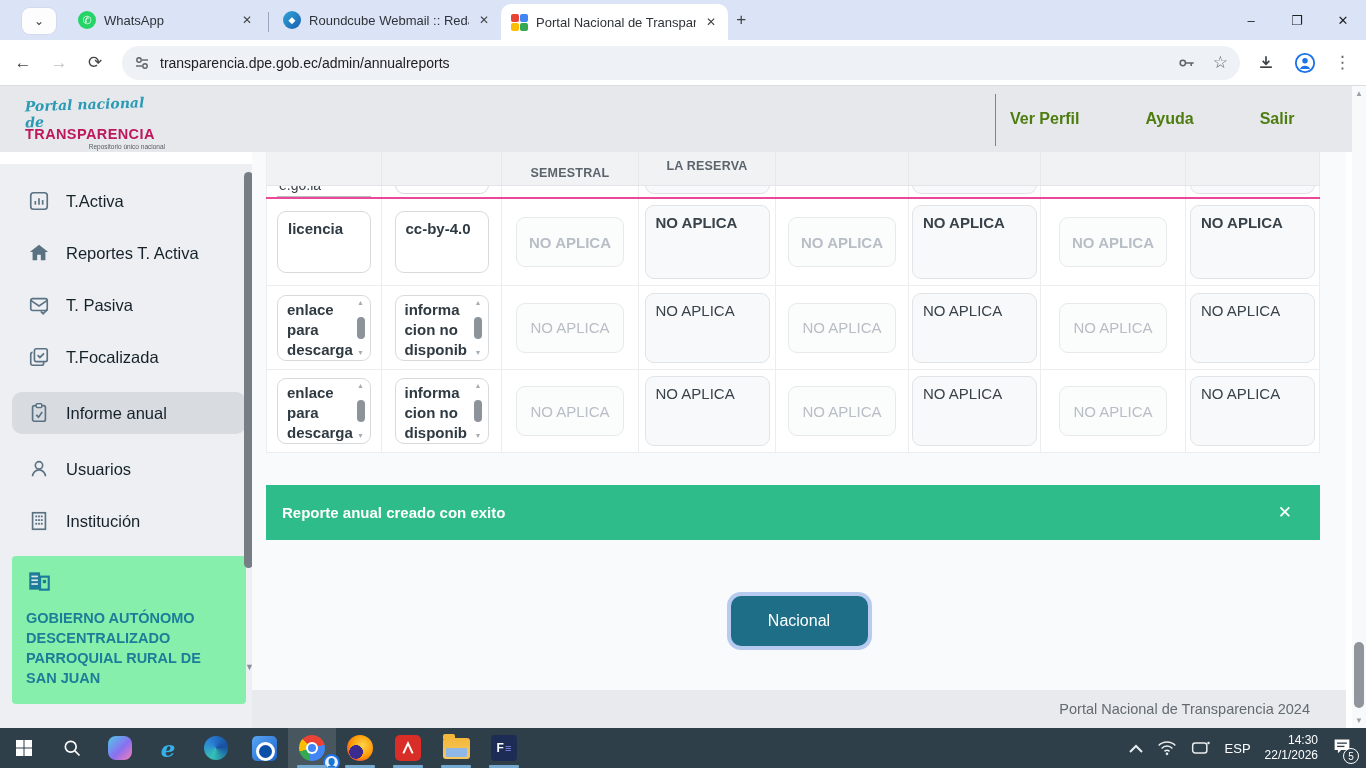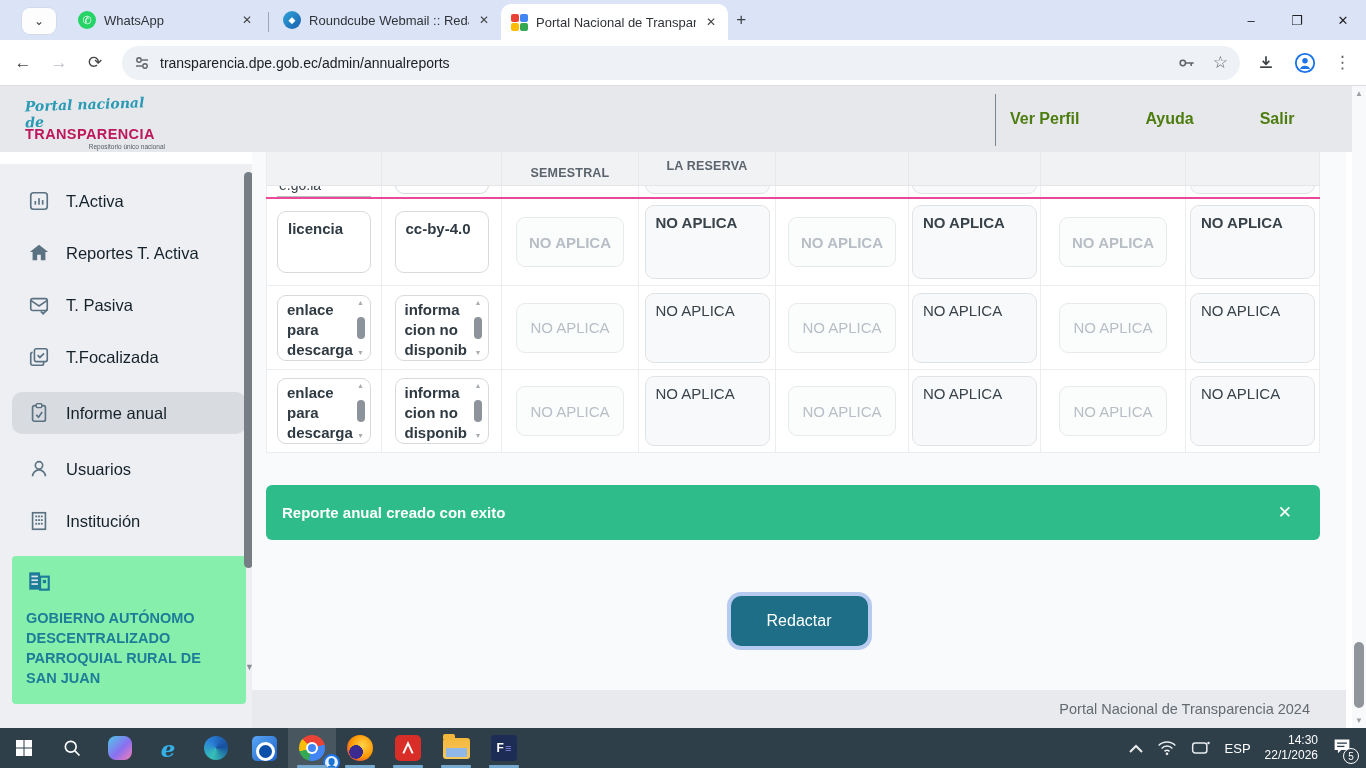--- a/index.html
+++ b/index.html
@@ -76,21 +76,21 @@
   .inp { width:94px; height:62px; border:1px solid #d7dadd; border-radius:9px; background:#fff; padding:8px 10px; font-size:15px; color:#2f3a42; display:flex; align-items:flex-start; }
   .pill-dis { width:108px; height:50px; border:1px solid #e7eaec; border-radius:9px; background:#fbfcfc; color:#b8bec5; font-size:15px; display:flex; align-items:center; justify-content:center; white-space:nowrap; }
   .box-na { width:125px; height:74px; border:1px solid #e1e4e7; border-radius:9px; background:#f8f9fa; color:#39434b; font-size:15px; padding:8px 10px; }
   .r-data2 .box-na { height:70px; }
   .ta { position:relative; width:94px; height:66px; border:1px solid #d7dadd; border-radius:9px; background:#fff; padding:4px 20px 4px 9px; font-size:15px; line-height:20px; color:#2f3a42; overflow:hidden;font-weight:bold; }
   .ta.brk { word-break:break-all; }
   .ta-scroll { position:absolute; top:3px; right:3px; bottom:3px; width:13px; display:flex; flex-direction:column; align-items:center; justify-content:space-between; }
   .ta-scroll .arr { font-size:7px; color:#a7adb3; line-height:8px; }
   .ta-scroll .thumb { width:8px; height:22px; background:#8d939a; border-radius:4px; }
 
-  .alert { margin:32px 0 0 14px; width:1054px; height:55px; background:#2ebd8a; border-radius:6px; display:flex; align-items:center; padding:0 28px 0 16px; }
+  .alert { margin:32px 0 0 14px; width:1054px; height:55px; background:#2ebd8a; border-radius:0; display:flex; align-items:center; padding:0 28px 0 16px; }
   .alert .amsg { color:#ffffff; font-size:15px; font-weight:bold; flex:1; }
   .alert .aclose { color:#ffffff; font-size:17px; }
   .guardar-wrap { margin-top:56px; display:flex; justify-content:center; }
   .btn-guardar { width:137px; height:50px; background:#1d6e86; color:#fff; font-size:16px; border:none; border-radius:10px; box-shadow:0 0 0 4px #b7cbf0; display:flex; align-items:center; justify-content:center; }
   .footer { position:absolute; bottom:0; left:0; width:1094px; height:38px; background:#e9eaed; display:flex; align-items:center; justify-content:flex-end; padding-right:36px; font-size:14.5px; color:#636b72; }
 
   
   .page-scroll { position:absolute; top:86px; right:0; width:14px; height:642px; background:#f8f9fa; }
   .page-scroll .parr { position:absolute; left:0; width:14px; text-align:center; font-size:8px; color:#9aa0a6; }
   .page-scroll .pthumb { position:absolute; left:2px; width:10px; top:556px; height:66px; background:#90959b; border-radius:5px; }
@@ -447,21 +447,21 @@
           <div class="box-na">NO APLICA</div>
         </div>
     </div>
 
     <div class="alert">
       <span class="amsg">Reporte anual creado con exito</span>
       <span class="aclose">✕</span>
     </div>
 
     <div class="guardar-wrap">
-      <button class="btn-guardar">Redactar</button>
+      <button class="btn-guardar">Nacional</button>
     </div>
 
     <div class="footer">
       <span>Portal Nacional de Transparencia 2024</span>
     </div>
   </div>
 
   <div class="page-scroll">
     <div class="parr" style="top:3px">▲</div>
     <div class="pthumb"></div>

